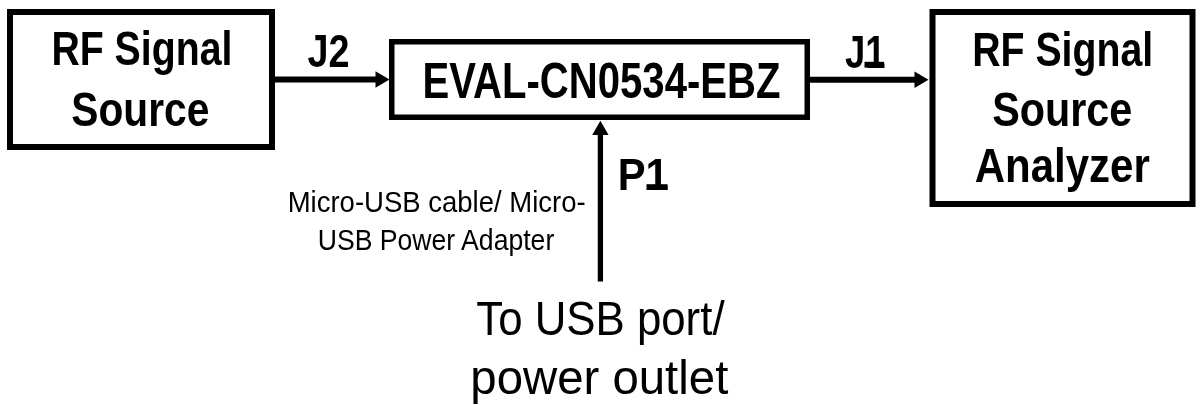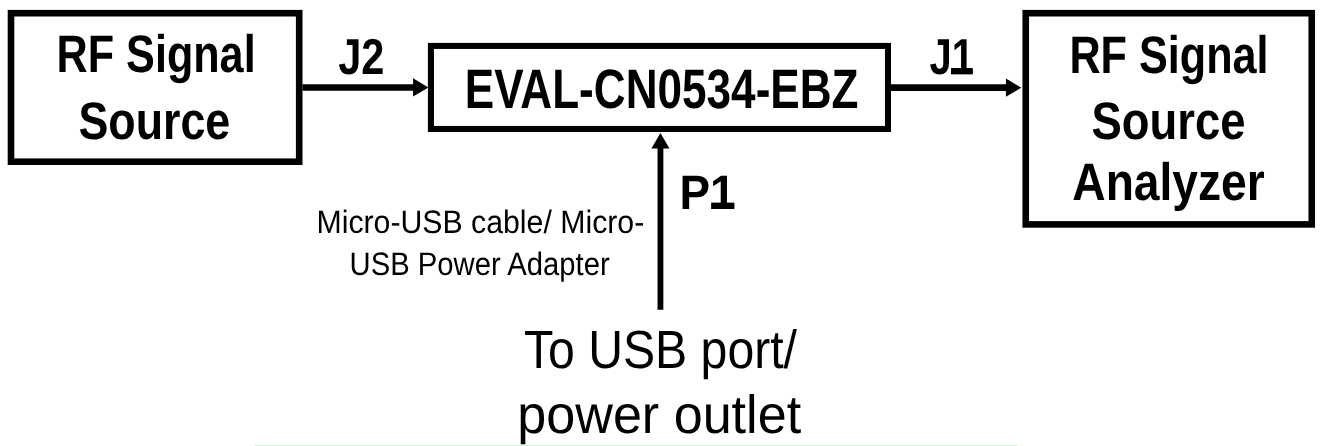--- a/index.html
+++ b/index.html
@@ -1,16 +1,16 @@
 <!DOCTYPE html>
 <html><head>
 <meta charset="utf-8">
 <style>
   html,body{margin:0;padding:0;background:#ffffff;}
-  .stage{position:relative;width:1201px;height:405px;background:#22c55e;overflow:hidden;}
+  .stage{position:relative;width:1201px;height:405px;background:#f97316;overflow:hidden;}
   svg{display:block;}
   text{font-family:"Liberation Sans",sans-serif;fill:#000000;}
   .b{font-weight:bold;}
 </style>
 </head>
 <body>
 <div class="stage">
 <svg width="1201" height="405" viewBox="0 0 1201 405">
   <rect width="1201" height="405" fill="#ffffff"></rect>
 

